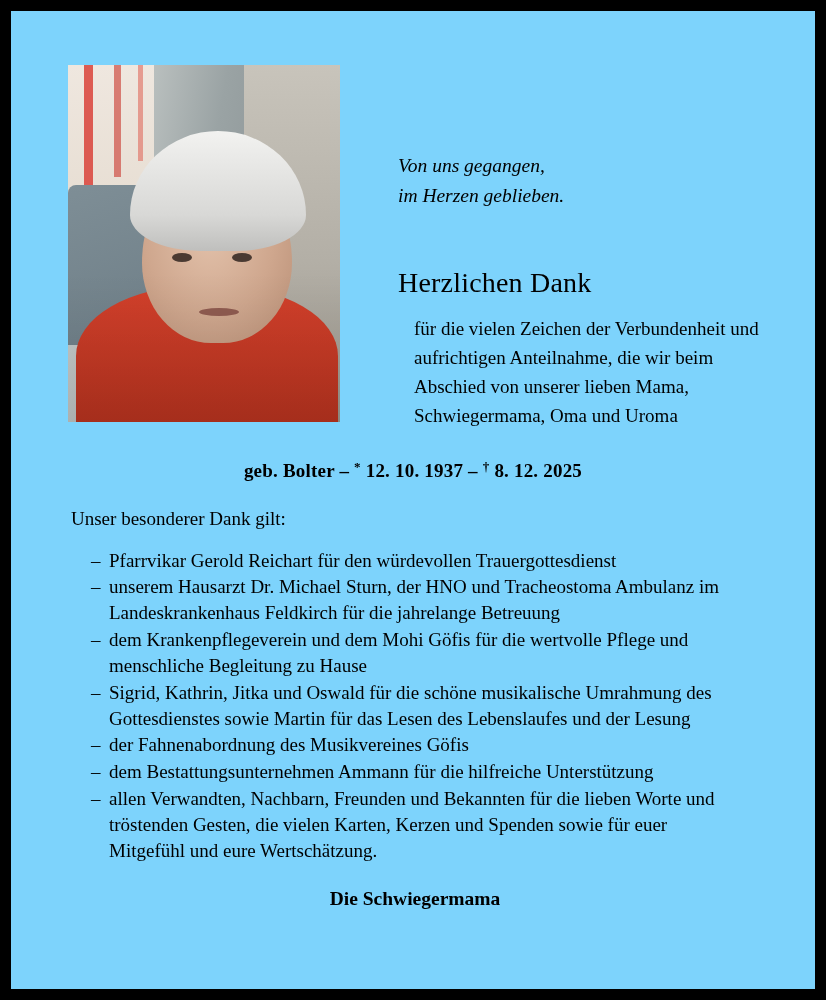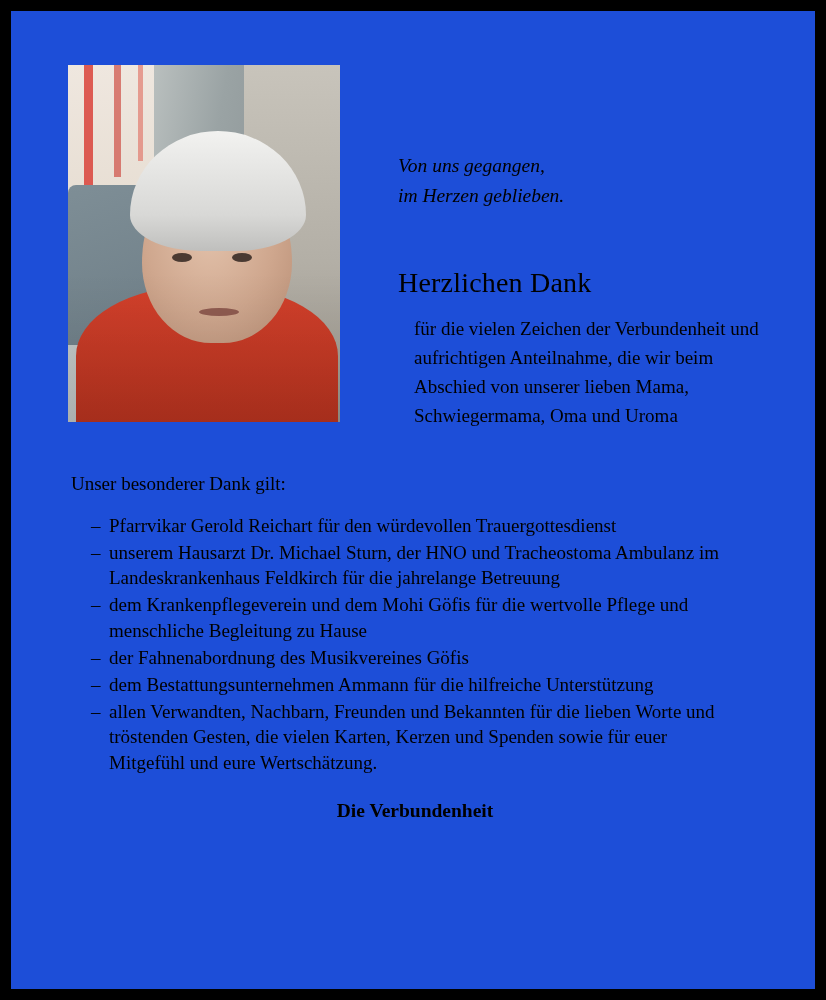--- a/index.html
+++ b/index.html
@@ -19,21 +19,21 @@
     height: 1000px;
     box-sizing: border-box;
     background: #000000;
     padding: 11px;
   }
   .card {
     position: relative;
     width: 100%;
     height: 100%;
     box-sizing: border-box;
-    background: #1d4ed8;
+    background: #7dd3fc;
     padding: 0;
     overflow: hidden;
   }
   
   .top {
     display: flex;
     align-items: flex-start;
     padding: 54px 0 0 0;
   }
   .photo-wrap {
@@ -249,29 +249,39 @@
           <span>Von uns gegangen,</span><br>
           <span>im Herzen geblieben.</span>
         </p>
         <p class="thanks-head">Herzlichen Dank</p>
         <p class="thanks-body">für die vielen Zeichen der Verbundenheit und aufrichtigen Anteilnahme, die wir beim Abschied von unserer lieben Mama, Schwiegermama, Oma und Uroma</p>
       </div>
 
     </div>
 
 
+    <p class="dates">
+      <span>geb. Bolter</span>
+      <span>–</span>
+      <span class="sup">*</span>
+      <span>12. 10. 1937</span>
+      <span>–</span>
+      <span class="sup">†</span>
+      <span>8. 12. 2025</span>
+    </p>
 
     <div class="lower">
       <p class="special-head">Unser besonderer Dank gilt:</p>
       <ul class="thanks-list">
         <li>Pfarrvikar Gerold Reichart für den würdevollen Trauergottesdienst</li>
         <li>unserem Hausarzt Dr. Michael Sturn, der HNO und Tracheostoma Ambulanz im Landeskrankenhaus Feldkirch für die jahrelange Betreuung</li>
         <li>dem Krankenpflegeverein und dem Mohi Göfis für die wertvolle Pflege und menschliche Begleitung zu Hause</li>
+        <li>Sigrid, Kathrin, Jitka und Oswald für die schöne musikalische Umrahmung des Gottesdienstes sowie Martin für das Lesen des Lebenslaufes und der Lesung</li>
         <li>der Fahnenabordnung des Musikvereines Göfis</li>
         <li>dem Bestattungsunternehmen Ammann für die hilfreiche Unterstützung</li>
         <li>allen Verwandten, Nachbarn, Freunden und Bekannten für die lieben Worte und tröstenden Gesten, die vielen Karten, Kerzen und Spenden sowie für euer Mitgefühl und eure Wertschätzung.</li>
       </ul>
-      <p class="families">Die Verbundenheit</p>
+      <p class="families">Die Schwiegermama</p>
 
     </div>
 
   </div>
 </div>
 
 </body></html>

